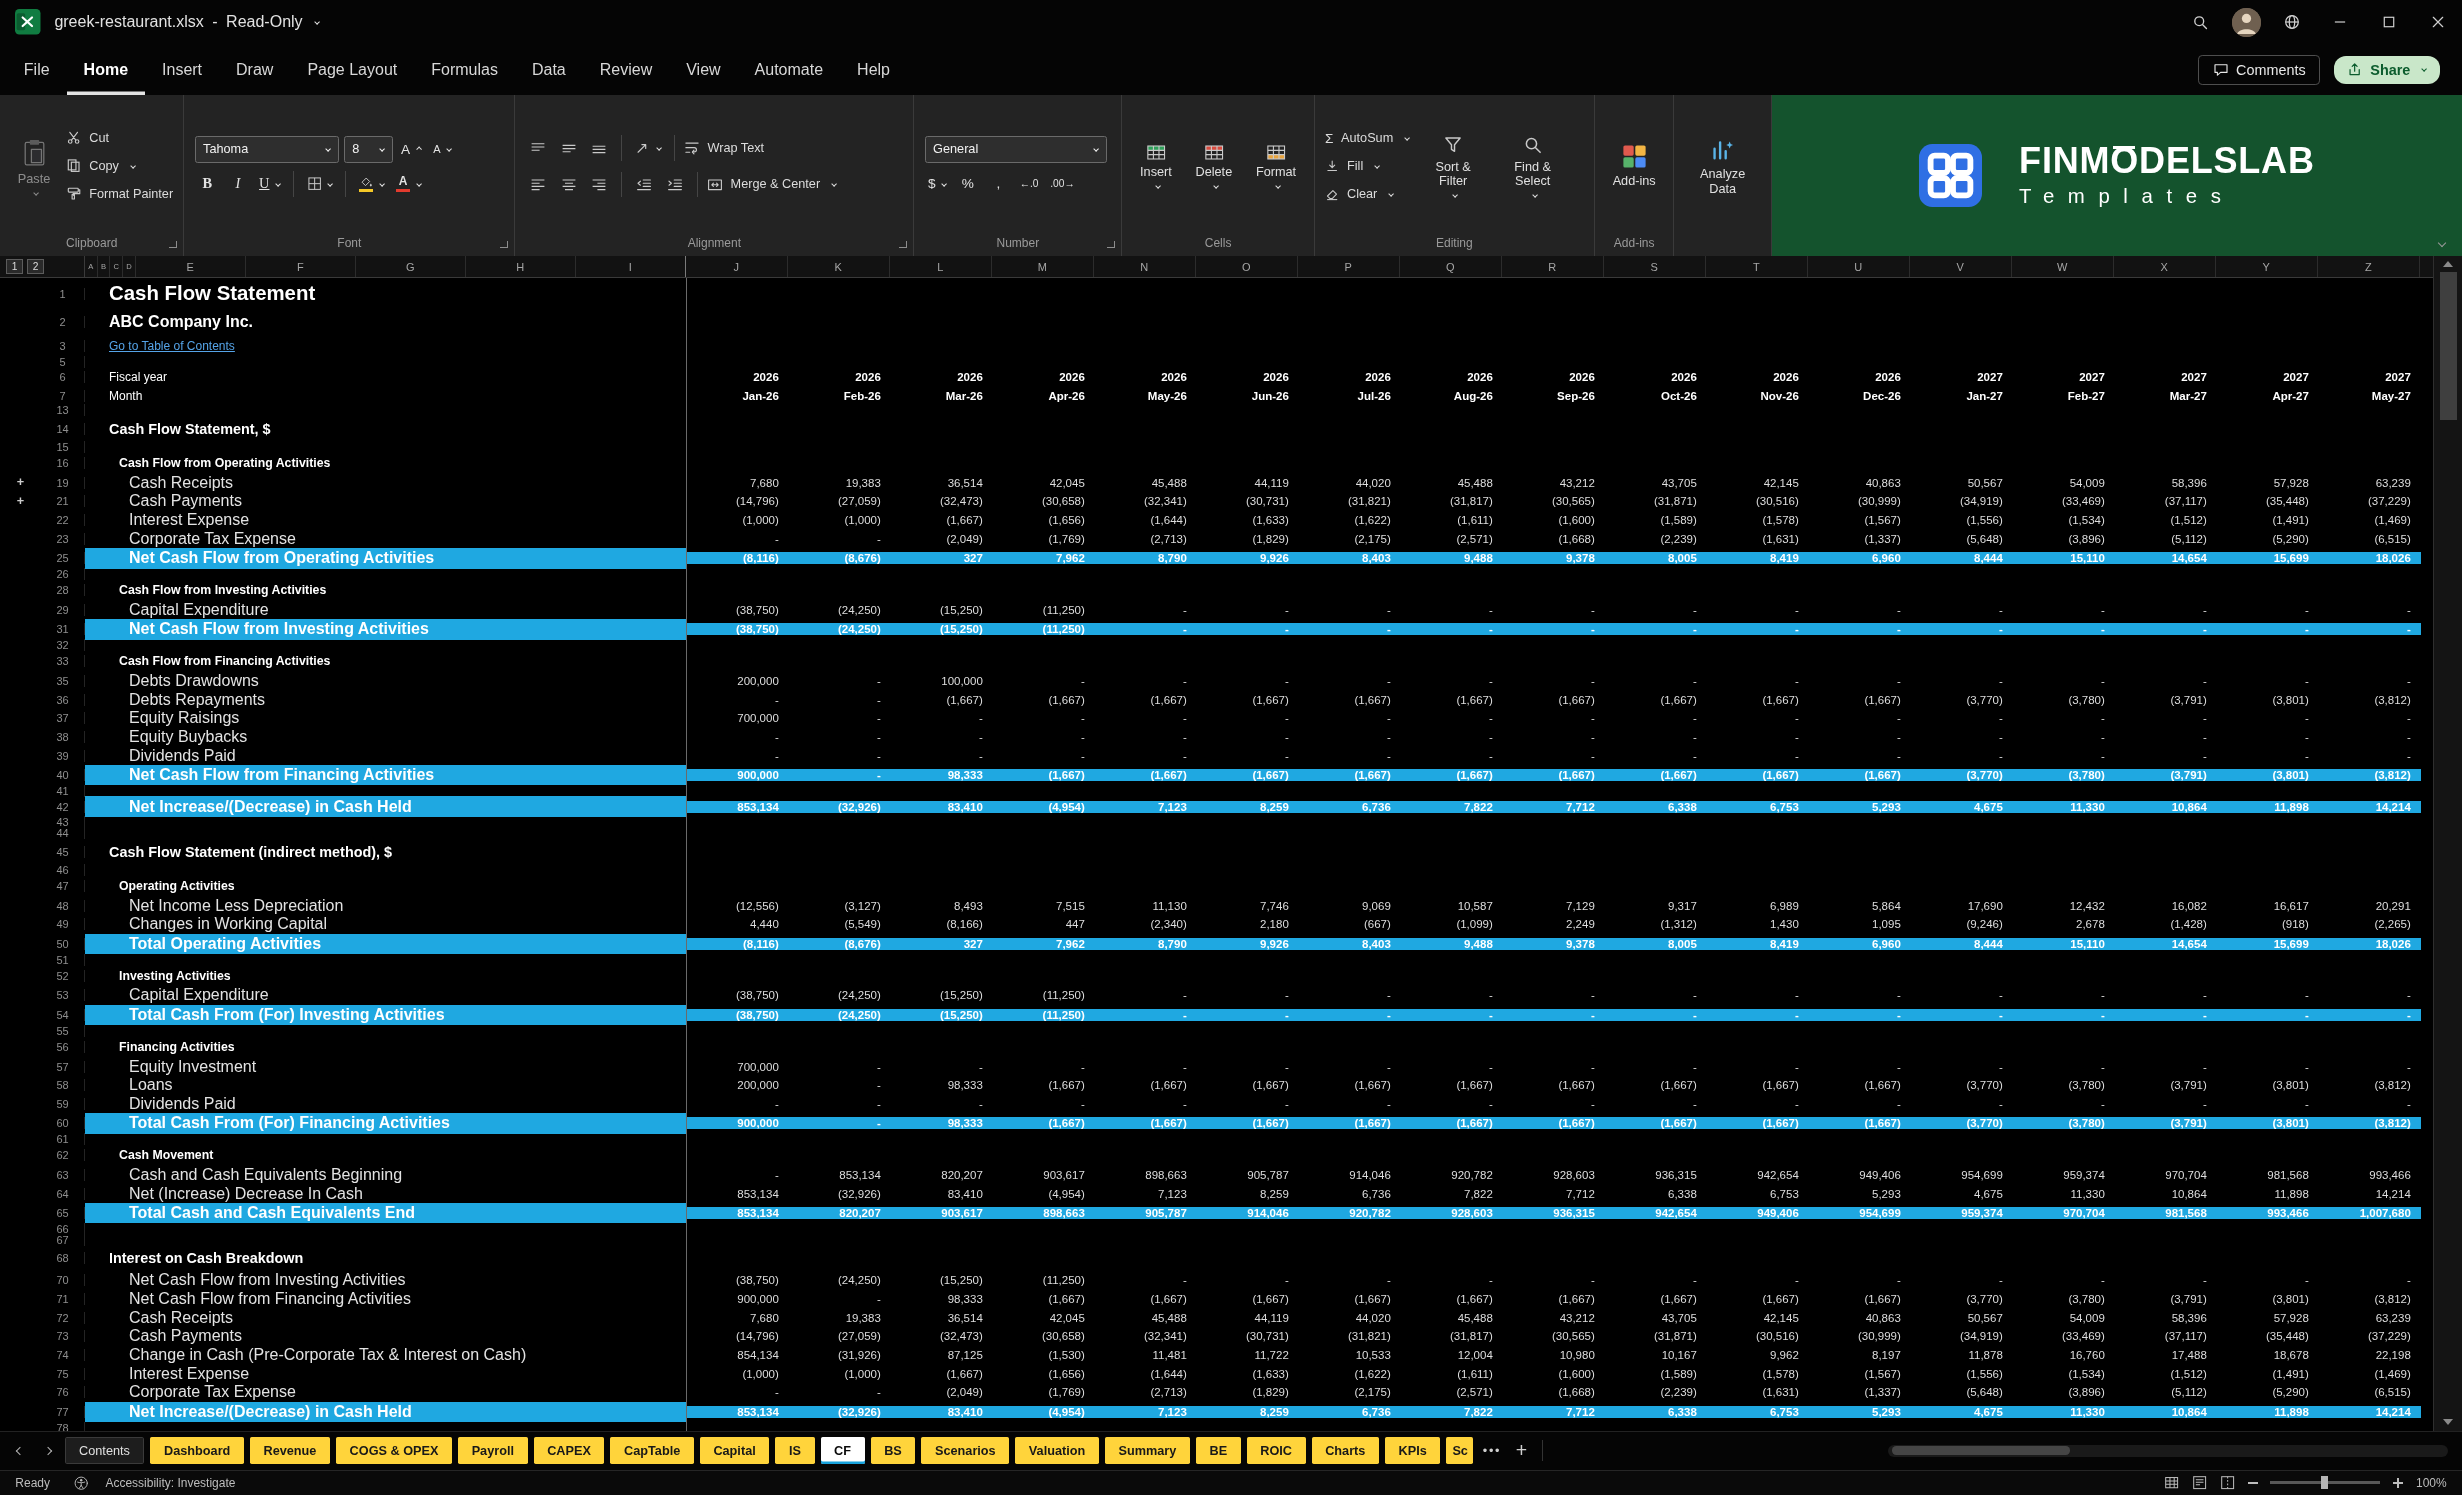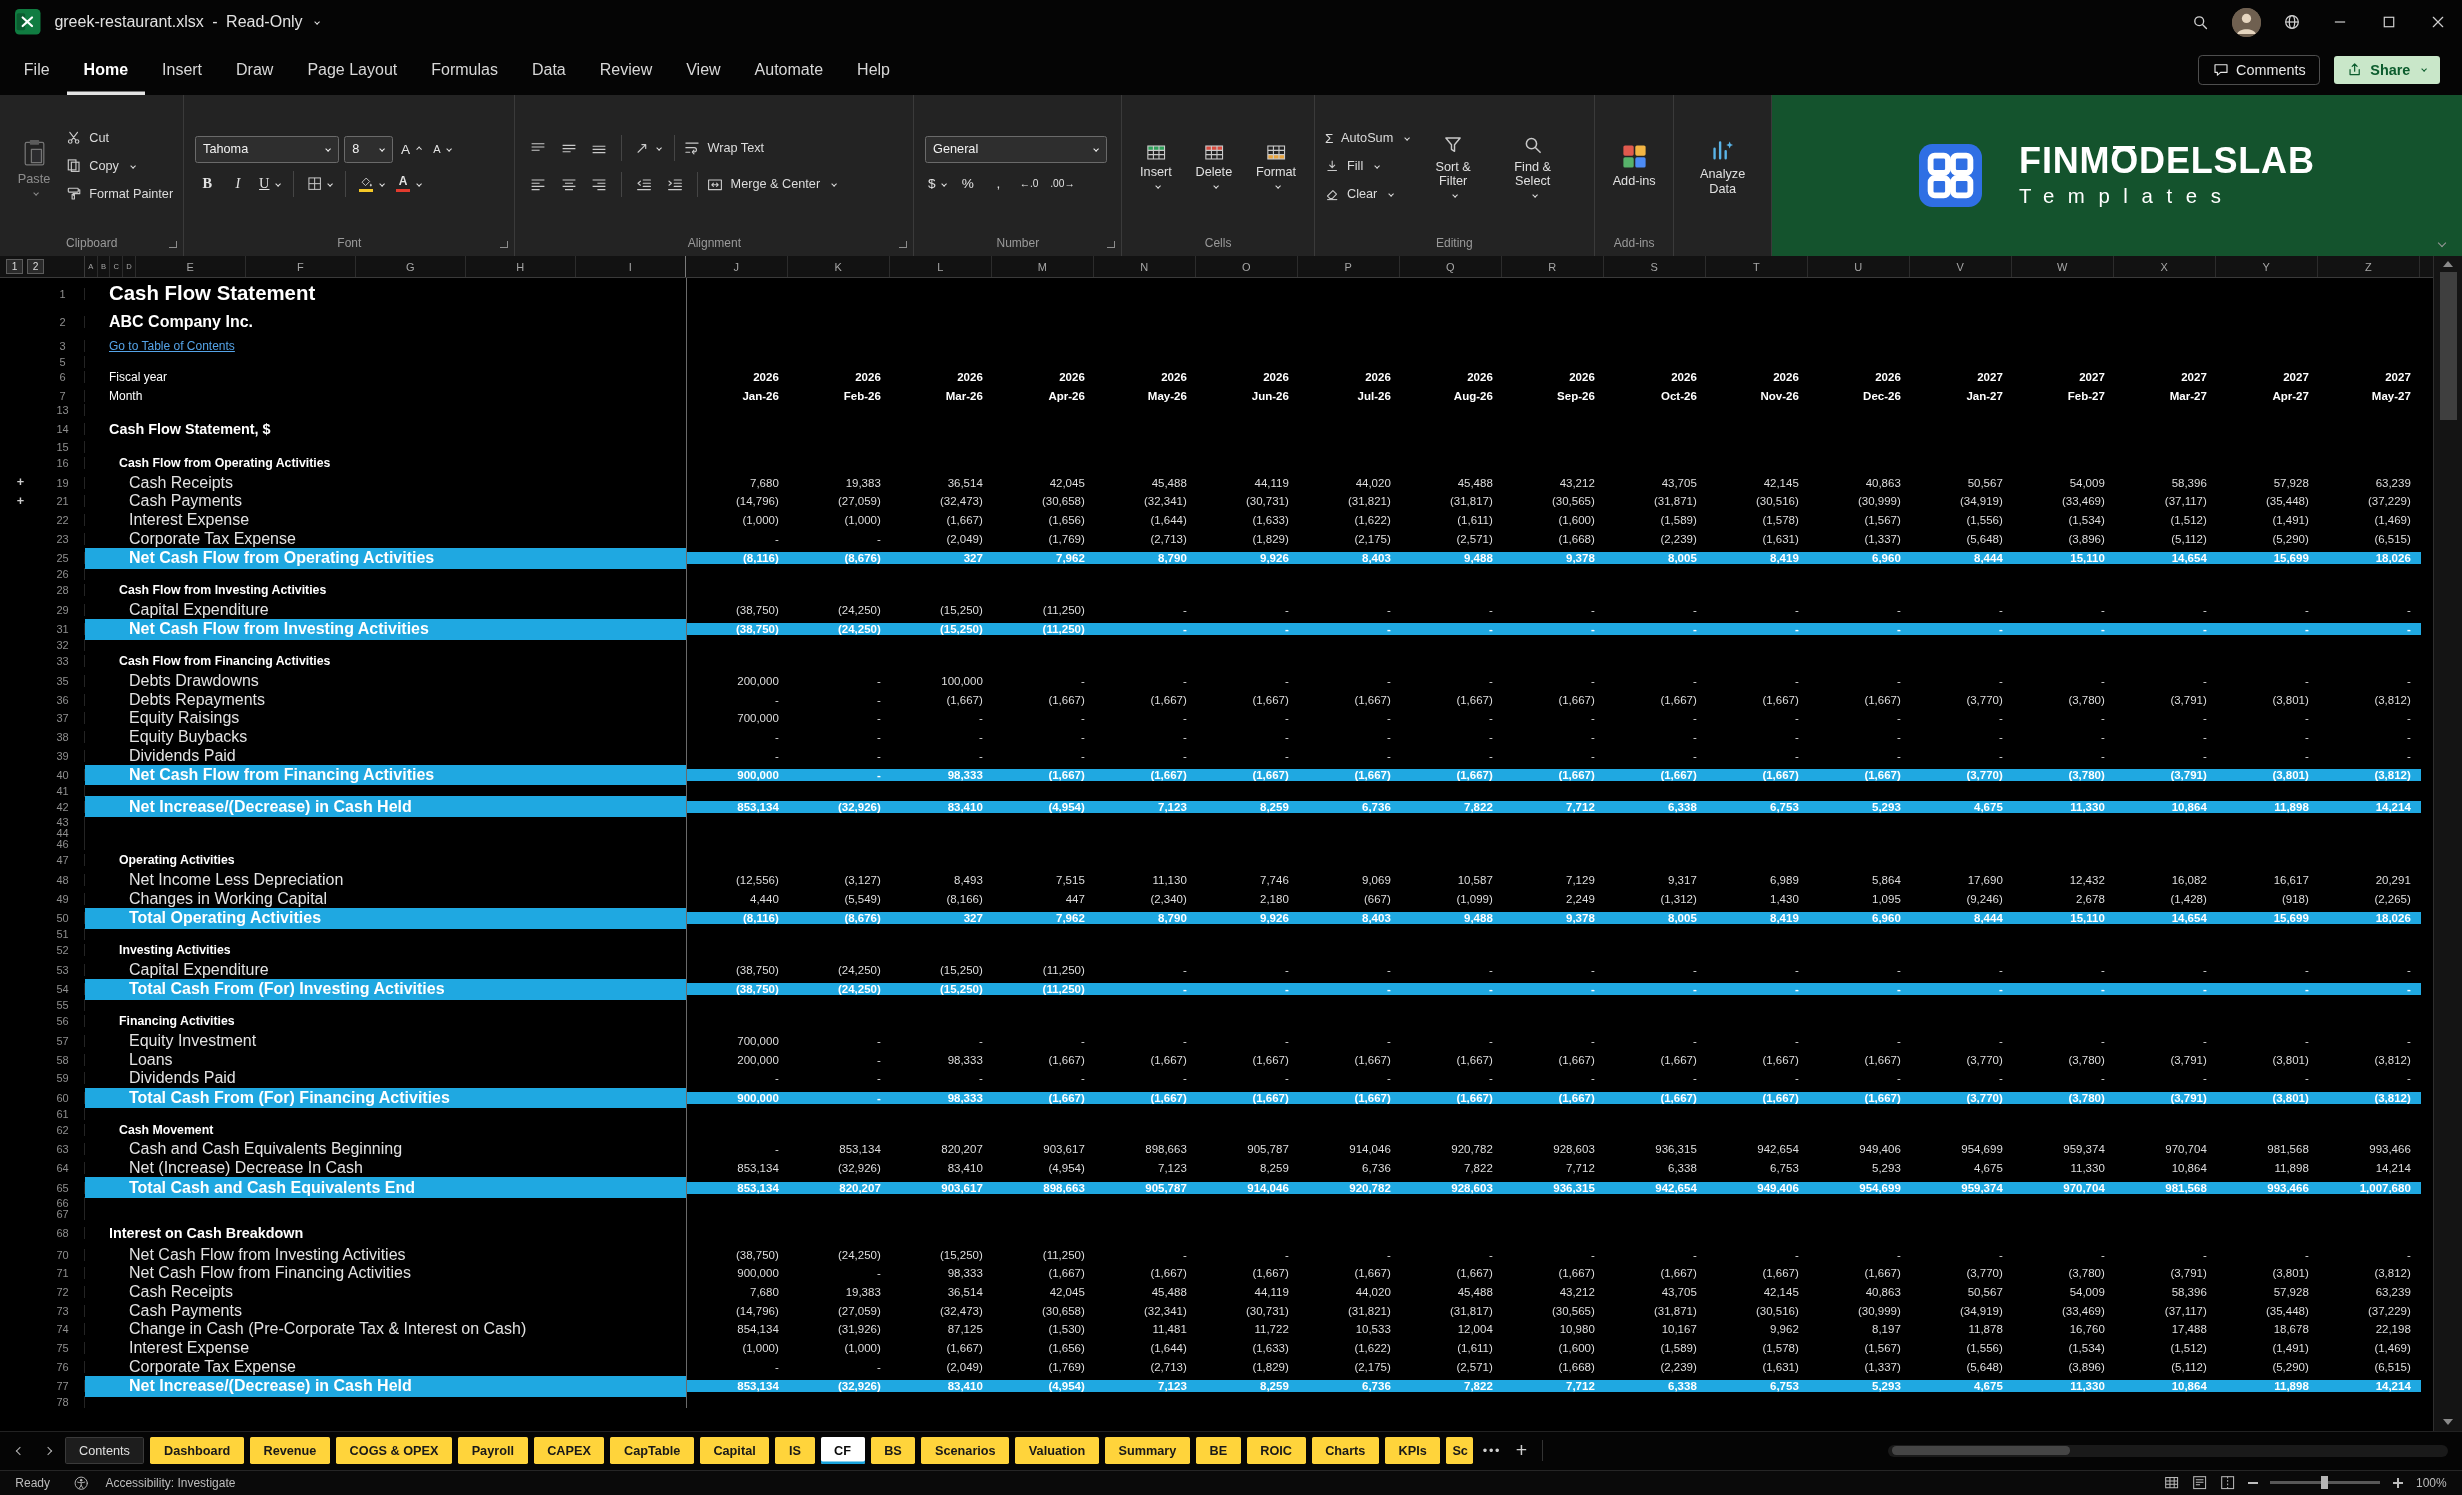--- a/index.html
+++ b/index.html
@@ -19,21 +19,21 @@
   .chev.sm{width:4.2px;height:4.2px}
   .chev.up{transform:rotate(225deg)}
 
   
   .menubar{height:51px;flex:0 0 auto;display:flex;align-items:center;background:#050505;padding:0 6.8px}
   .mtabs{display:flex;height:100%}
   .mtab{padding:0 17px;height:100%;display:flex;align-items:center;font-size:16px;color:#d8d8d8;cursor:default}
   .mtab.active{color:#fff;font-weight:700;box-shadow:inset 0 -3.4px 0 #e4e4e4}
   .mb-right{margin-left:auto;display:flex;align-items:center;gap:13.6px;margin-right:15.3px}
   .cmtbtn{display:flex;align-items:center;gap:7.6px;padding:6px 13.6px;border:0.8px solid #4e4e4e;border-radius:4.2px;color:#e8e8e8;font-size:14.4px}
-  .sharebtn{display:flex;align-items:center;gap:7.6px;padding:6px 13.6px;border-radius:3px;background:#c9e7c9;color:#0b5c2d;font-weight:700;font-size:14.4px}
+  .sharebtn{display:flex;align-items:center;gap:7.6px;padding:6px 13.6px;border-radius:12px;background:#c9e7c9;color:#0b5c2d;font-weight:700;font-size:14.4px}
 
   
   .ribbon{height:161px;flex:0 0 auto;display:flex;background:#232323;position:relative}
   .rgroup{display:flex;flex-direction:column;border-right:0.8px solid #3a3a3a;flex:0 0 auto}
   .rbody{flex:1;display:flex;align-items:center;padding:6.8px 10.2px 0;gap:8.5px}
   .rbody.col{flex-direction:column;align-items:flex-start;justify-content:center;gap:8.5px}
   .rrow{display:flex;align-items:center;gap:5.1px}
   .rlabel{height:25.5px;flex:0 0 auto;display:flex;align-items:center;justify-content:center;position:relative;color:#9a9a9a;font-size:12px;padding:0 14px}
   .launcher{position:absolute;right:6.8px;bottom:7.6px;width:7.6px;height:7.6px;border-right:1.4px solid #8d8d8d;border-bottom:1.4px solid #8d8d8d}
   .bigbtn,.vbtn{display:flex;flex-direction:column;align-items:center;justify-content:center;gap:4.2px;padding:4.2px 7.6px;color:#e0e0e0;font-size:12.7px;text-align:center;line-height:1.15}
@@ -1070,20 +1070,27 @@
           <div class="row r-blank">
             <div class="gutter"></div>
             <div class="rownum">43</div>
             <div class="lc"></div>
           </div>
           <div class="row r-blank">
             <div class="gutter"></div>
             <div class="rownum">44</div>
             <div class="lc"></div>
           </div>
+          <div class="row r-sec1">
+            <div class="gutter"></div>
+            <div class="rownum">45</div>
+            <div class="lc">
+              <div class="lbl">Cash Flow Statement (indirect method), $</div>
+            </div>
+          </div>
           <div class="row r-blank">
             <div class="gutter"></div>
             <div class="rownum">46</div>
             <div class="lc"></div>
           </div>
           <div class="row r-sec2">
             <div class="gutter"></div>
             <div class="rownum">47</div>
             <div class="lc">
               <div class="lbl">Operating Activities</div>

